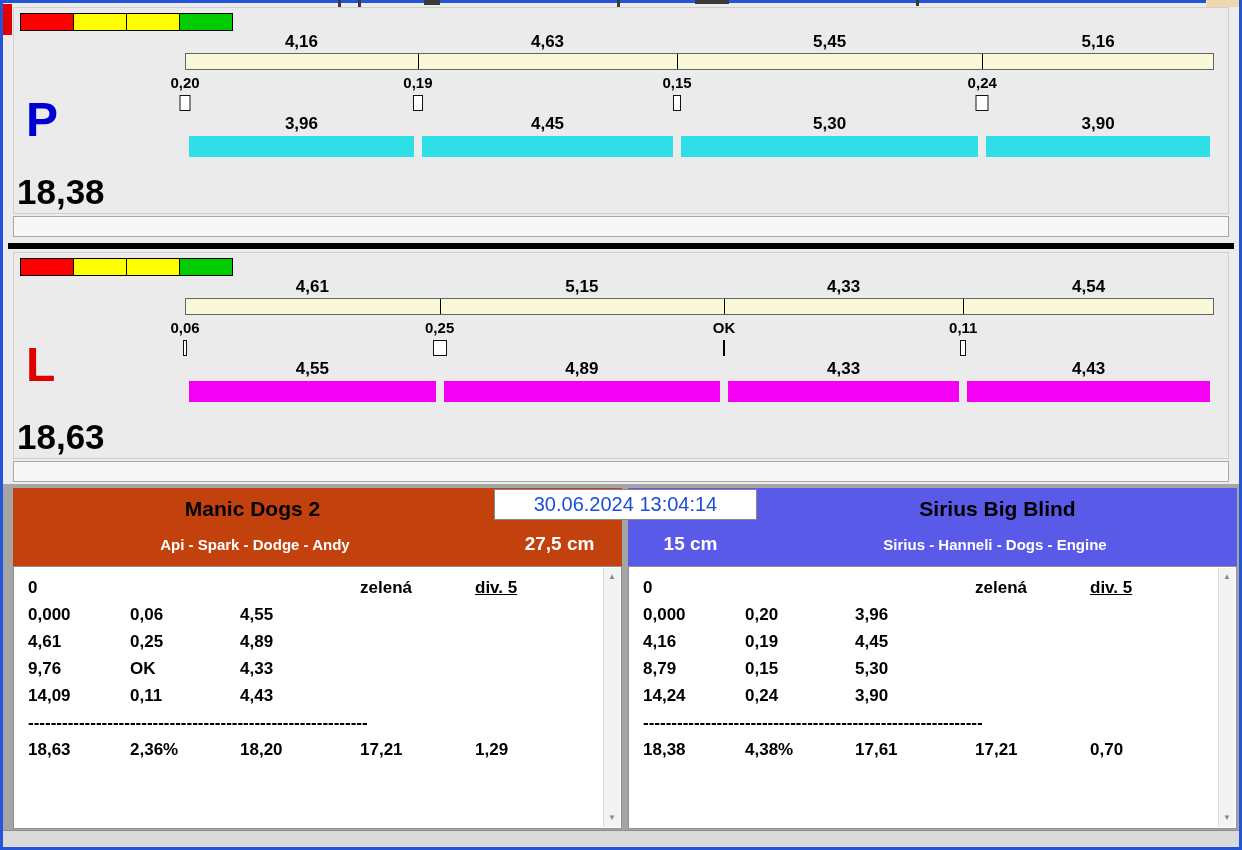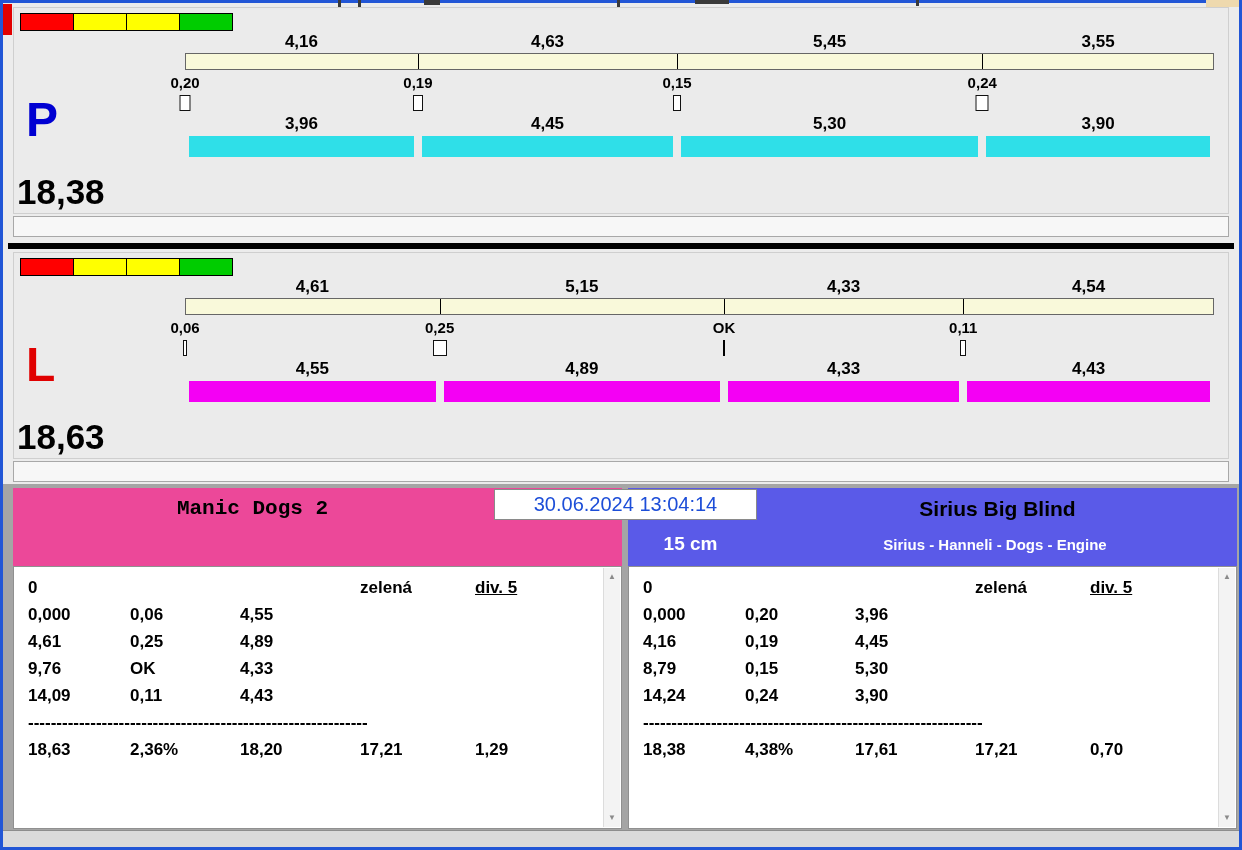--- a/index.html
+++ b/index.html
@@ -95,21 +95,21 @@
       <div class="pos top-label" style="left: 35.2285%;">4,63</div>
       <div class="pos change-label" style="left: 22.6333%;">0,19</div>
       <div class="marker" style="left: 22.6333%; width: 10px;"></div>
       <div class="pos bottom-label" style="left: 35.2285%;">4,45</div>
       <div class="run-bar" style="left: calc(22.6333% + 4px); width: calc(25.1904% - 8px); background: rgb(47, 223, 232);"></div>
       <div class="pos top-label" style="left: 62.6496%;">5,45</div>
       <div class="pos change-label" style="left: 47.8237%;">0,15</div>
       <div class="marker" style="left: 47.8237%; width: 8px;"></div>
       <div class="pos bottom-label" style="left: 62.6496%;">5,30</div>
       <div class="run-bar" style="left: calc(47.8237% + 4px); width: calc(29.6518% - 8px); background: rgb(47, 223, 232);"></div>
-      <div class="pos top-label" style="left: 88.7378%;">3,55</div>
+      <div class="pos top-label" style="left: 88.7378%;">5,16</div>
       <div class="pos change-label" style="left: 77.4755%;">0,24</div>
       <div class="marker" style="left: 77.4755%; width: 13px;"></div>
       <div class="pos bottom-label" style="left: 88.7378%;">3,90</div>
       <div class="run-bar" style="left: calc(77.4755% + 4px); width: calc(22.5245% - 8px); background: rgb(47, 223, 232);"></div>
     </div>
 </div>
 <div class="strip" id="strip-p"></div>
 
 <div class="black-divider"></div>
 
@@ -148,22 +148,26 @@
       <div class="marker" style="left: 75.6307%; width: 6px;"></div>
       <div class="pos bottom-label" style="left: 87.8154%;">4,43</div>
       <div class="run-bar" style="left: calc(75.6307% + 4px); width: calc(24.3693% - 8px); background: rgb(244, 0, 244);"></div>
     </div>
 </div>
 <div class="strip" id="strip-l"></div>
 
 <div class="teams-bg"></div>
 
 <div class="team-card" id="card-left">
-  <div class="team-header" style="background: #ec4899; font-family: Liberation Mono, monospace;">
+  <div class="team-header" style="background: #c2410c;">
     <div class="team-name">Manic Dogs 2</div>
+    <div class="team-sub">
+      <span class="members">Api - Spark - Dodge - Andy</span>
+      <span class="jump">27,5 cm</span>
+    </div>
   </div>
   <div class="team-body">
     <div class="trow">
       <span>0</span>
       <span class="col4">zelená</span>
       <span class="col5">div. 5</span>
     </div>
     <div class="trow">
       <span>0,000</span>
       <span>0,06</span>

